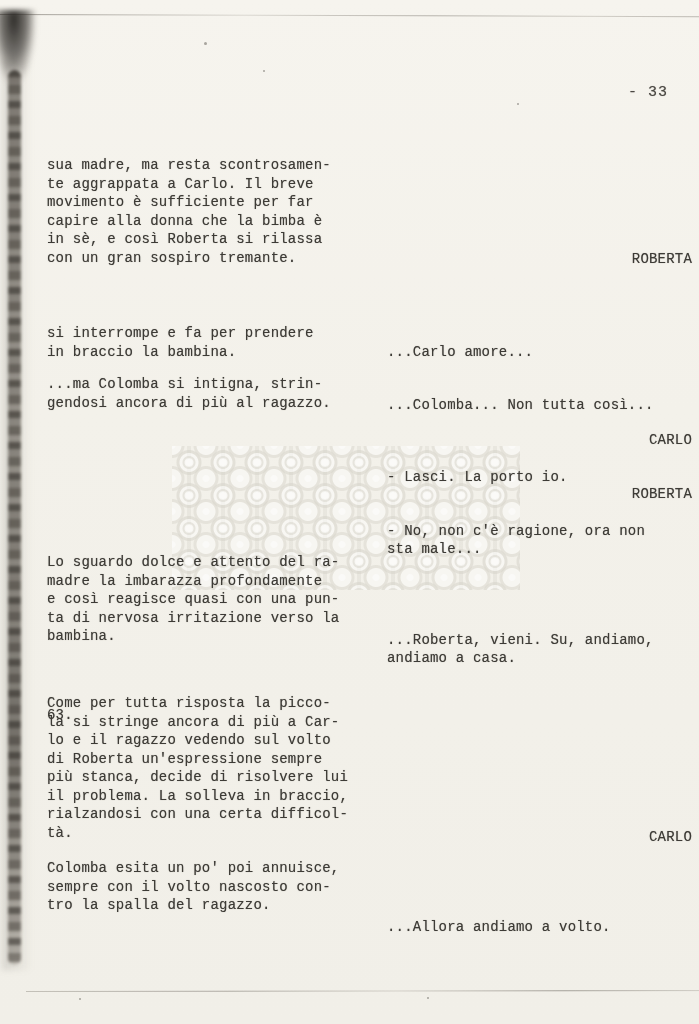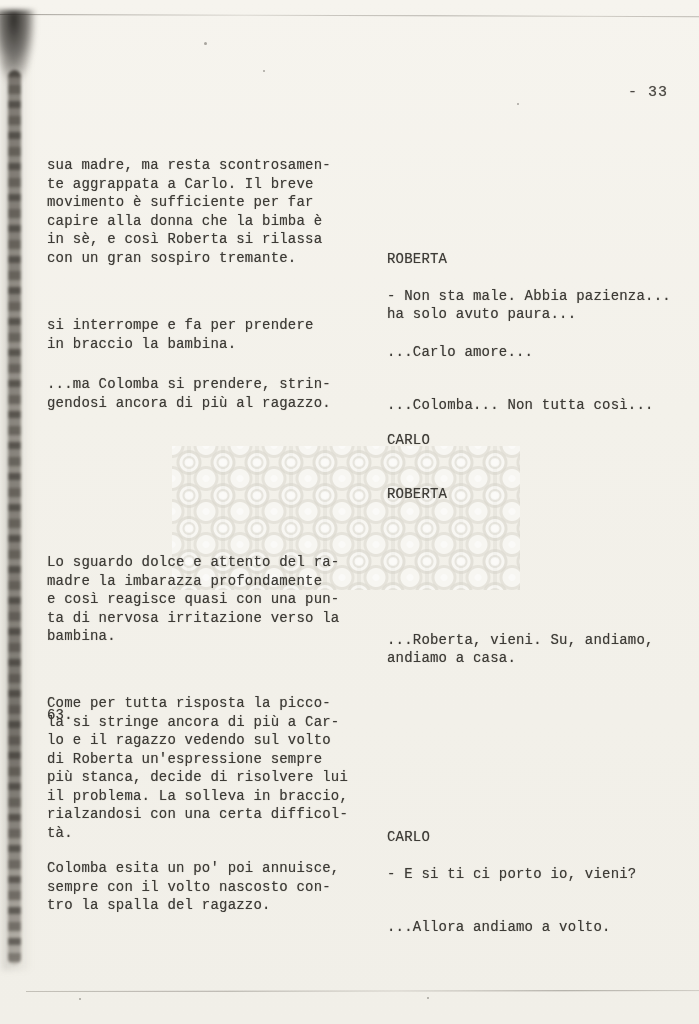--- a/index.html
+++ b/index.html
@@ -127,21 +127,21 @@
   .col-right .tw { left: 387px; width: 305px; }
   .page-number {
     position: absolute;
     left: 628px;
     top: 84px;
     color: #4a4843;
     font-size: 15px;
     letter-spacing: 1px;
     text-shadow: 0 0 0.8px rgba(70,66,60,0.5);
   }
-  .speaker { white-space: pre-line; }
+  .speaker { white-space: pre-line; text-align: right; }
   .speck {
     position: absolute;
     background: rgba(90,86,78,0.5);
     border-radius: 50%;
   }
 </style>
 </head>
 <body>
 
 <div class="page">
@@ -160,23 +160,23 @@
 
   <div class="page-number">- 33</div>
 
   <div class="col-left">
     <p class="tw" style="top:142px">sua madre, ma resta scontrosamen-
 te aggrappata a Carlo. Il breve
 movimento è sufficiente per far
 capire alla donna che la bimba è
 in sè, e così Roberta si rilassa
 con un gran sospiro tremante.</p>
-    <p class="tw" style="top:302px">si interrompe e fa per prendere
+    <p class="tw" style="top:310px">si interrompe e fa per prendere
 in braccio la bambina.</p>
-    <p class="tw" style="top:361px">...ma Colomba si prendere, strin-
+    <p class="tw" style="top:361px">...ma Colomba si intigna, strin-
 gendosi ancora di più al ragazzo.</p>
     <p class="tw" style="top:539px">Lo sguardo dolce e attento del ra-
 madre la imbarazza profondamente
 e così reagisce quasi con una pun-
 ta di nervosa irritazione verso la
 bambina.</p>
     <p class="tw" style="top:692px">63.</p>
     <p class="tw" style="top:680px">Come per tutta risposta la picco-
 la si stringe ancora di più a Car-
 lo e il ragazzo vedendo sul volto
@@ -186,41 +186,41 @@
 rialzandosi con una certa difficol-
 tà.</p>
     <p class="tw" style="top:845px">Colomba esita un po' poi annuisce,
 sempre con il volto nascosto con-
 tro la spalla del ragazzo.</p>
   </div>
 
   <div class="col-right">
     <div class="tw" style="top:231px">
       <div class="speaker">ROBERTA</div>
-      <div>- Non sta male. Abbia pazienza...
-ha solo avuto paura...</div>
     </div>
     <div class="tw" style="top:324px">
       <div>...Carlo amore...</div>
     </div>
     <div class="tw" style="top:377px">
       <div>...Colomba... Non tutta così...</div>
     </div>
     <div class="tw" style="top:412px">
       <div class="speaker">CARLO</div>
+      <div>- Lasci. La porto io.</div>
     </div>
     <div class="tw" style="top:466px">
       <div class="speaker">ROBERTA</div>
+      <div>- No, non c'è ragione, ora non
+sta male...</div>
     </div>
     <div class="tw" style="top:612px">
       <div>...Roberta, vieni. Su, andiamo,
 andiamo a casa.</div>
     </div>
     <div class="tw" style="top:809px">
       <div class="speaker">CARLO</div>
-      <div>- E si ti ci porto io, vieni?</div>
     </div>
     <div class="tw" style="top:899px">
       <div>...Allora andiamo a volto.</div>
     </div>
   </div>
 
 </div>
 
 </body></html>

